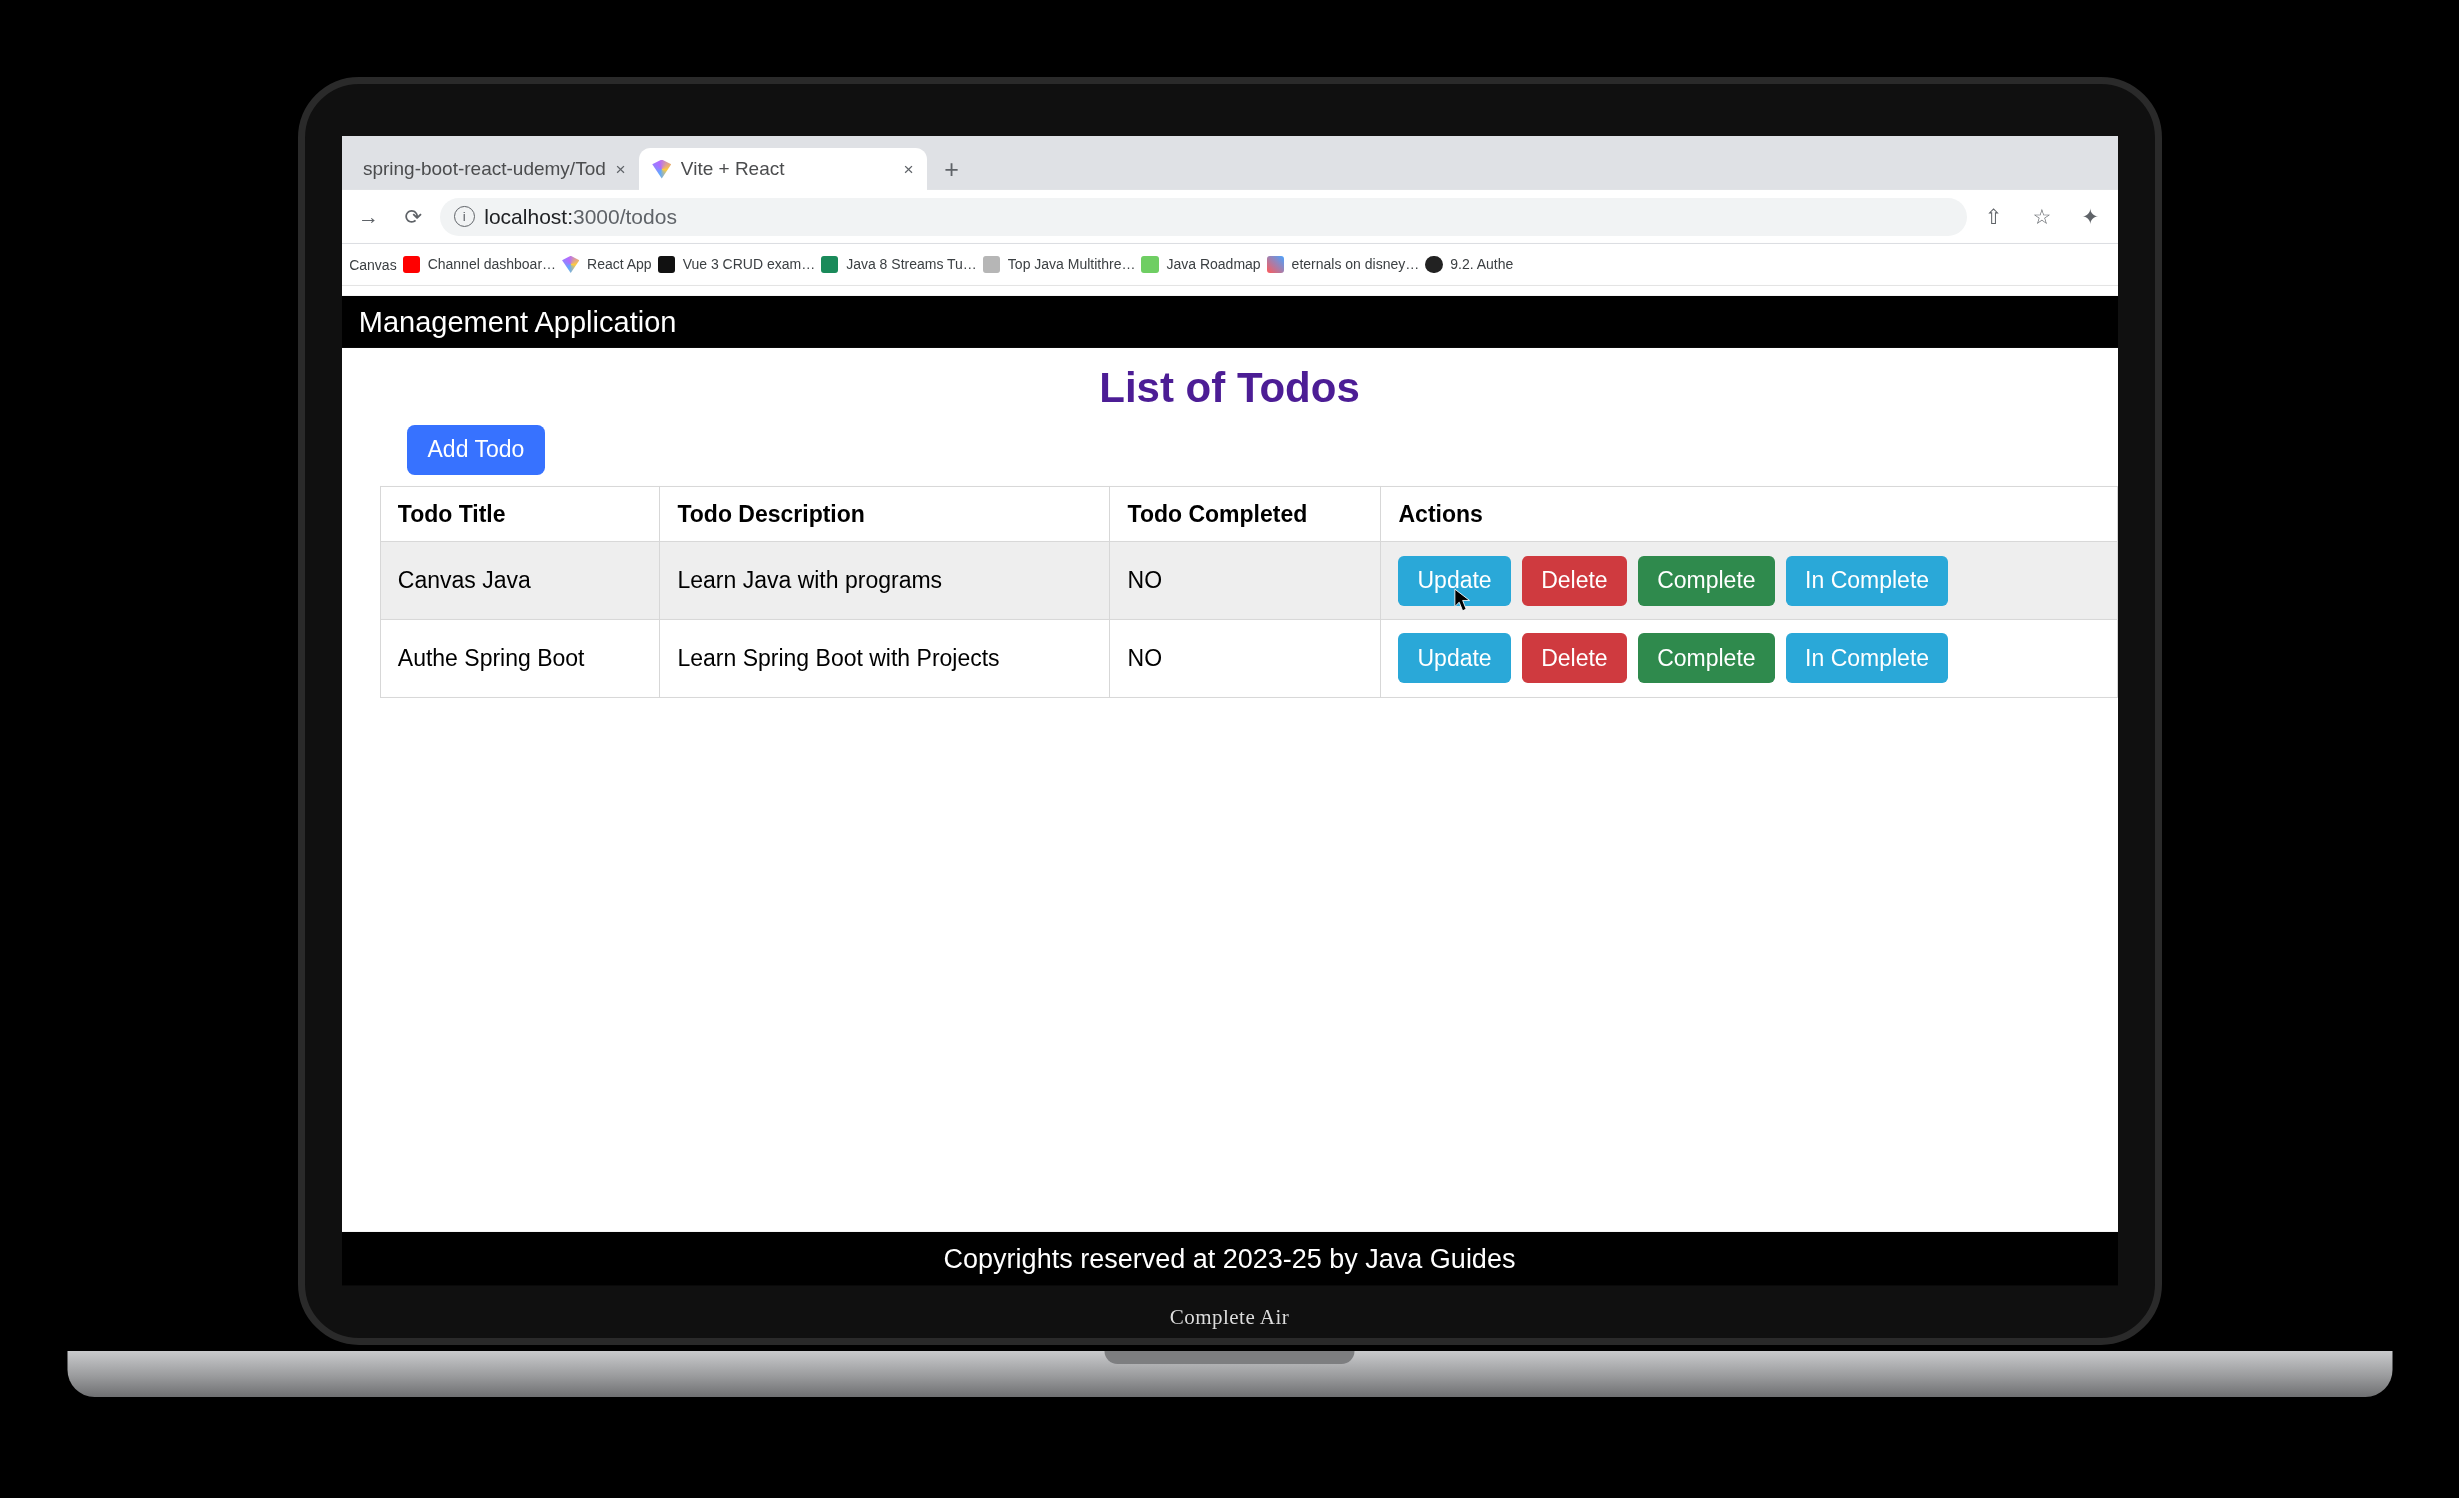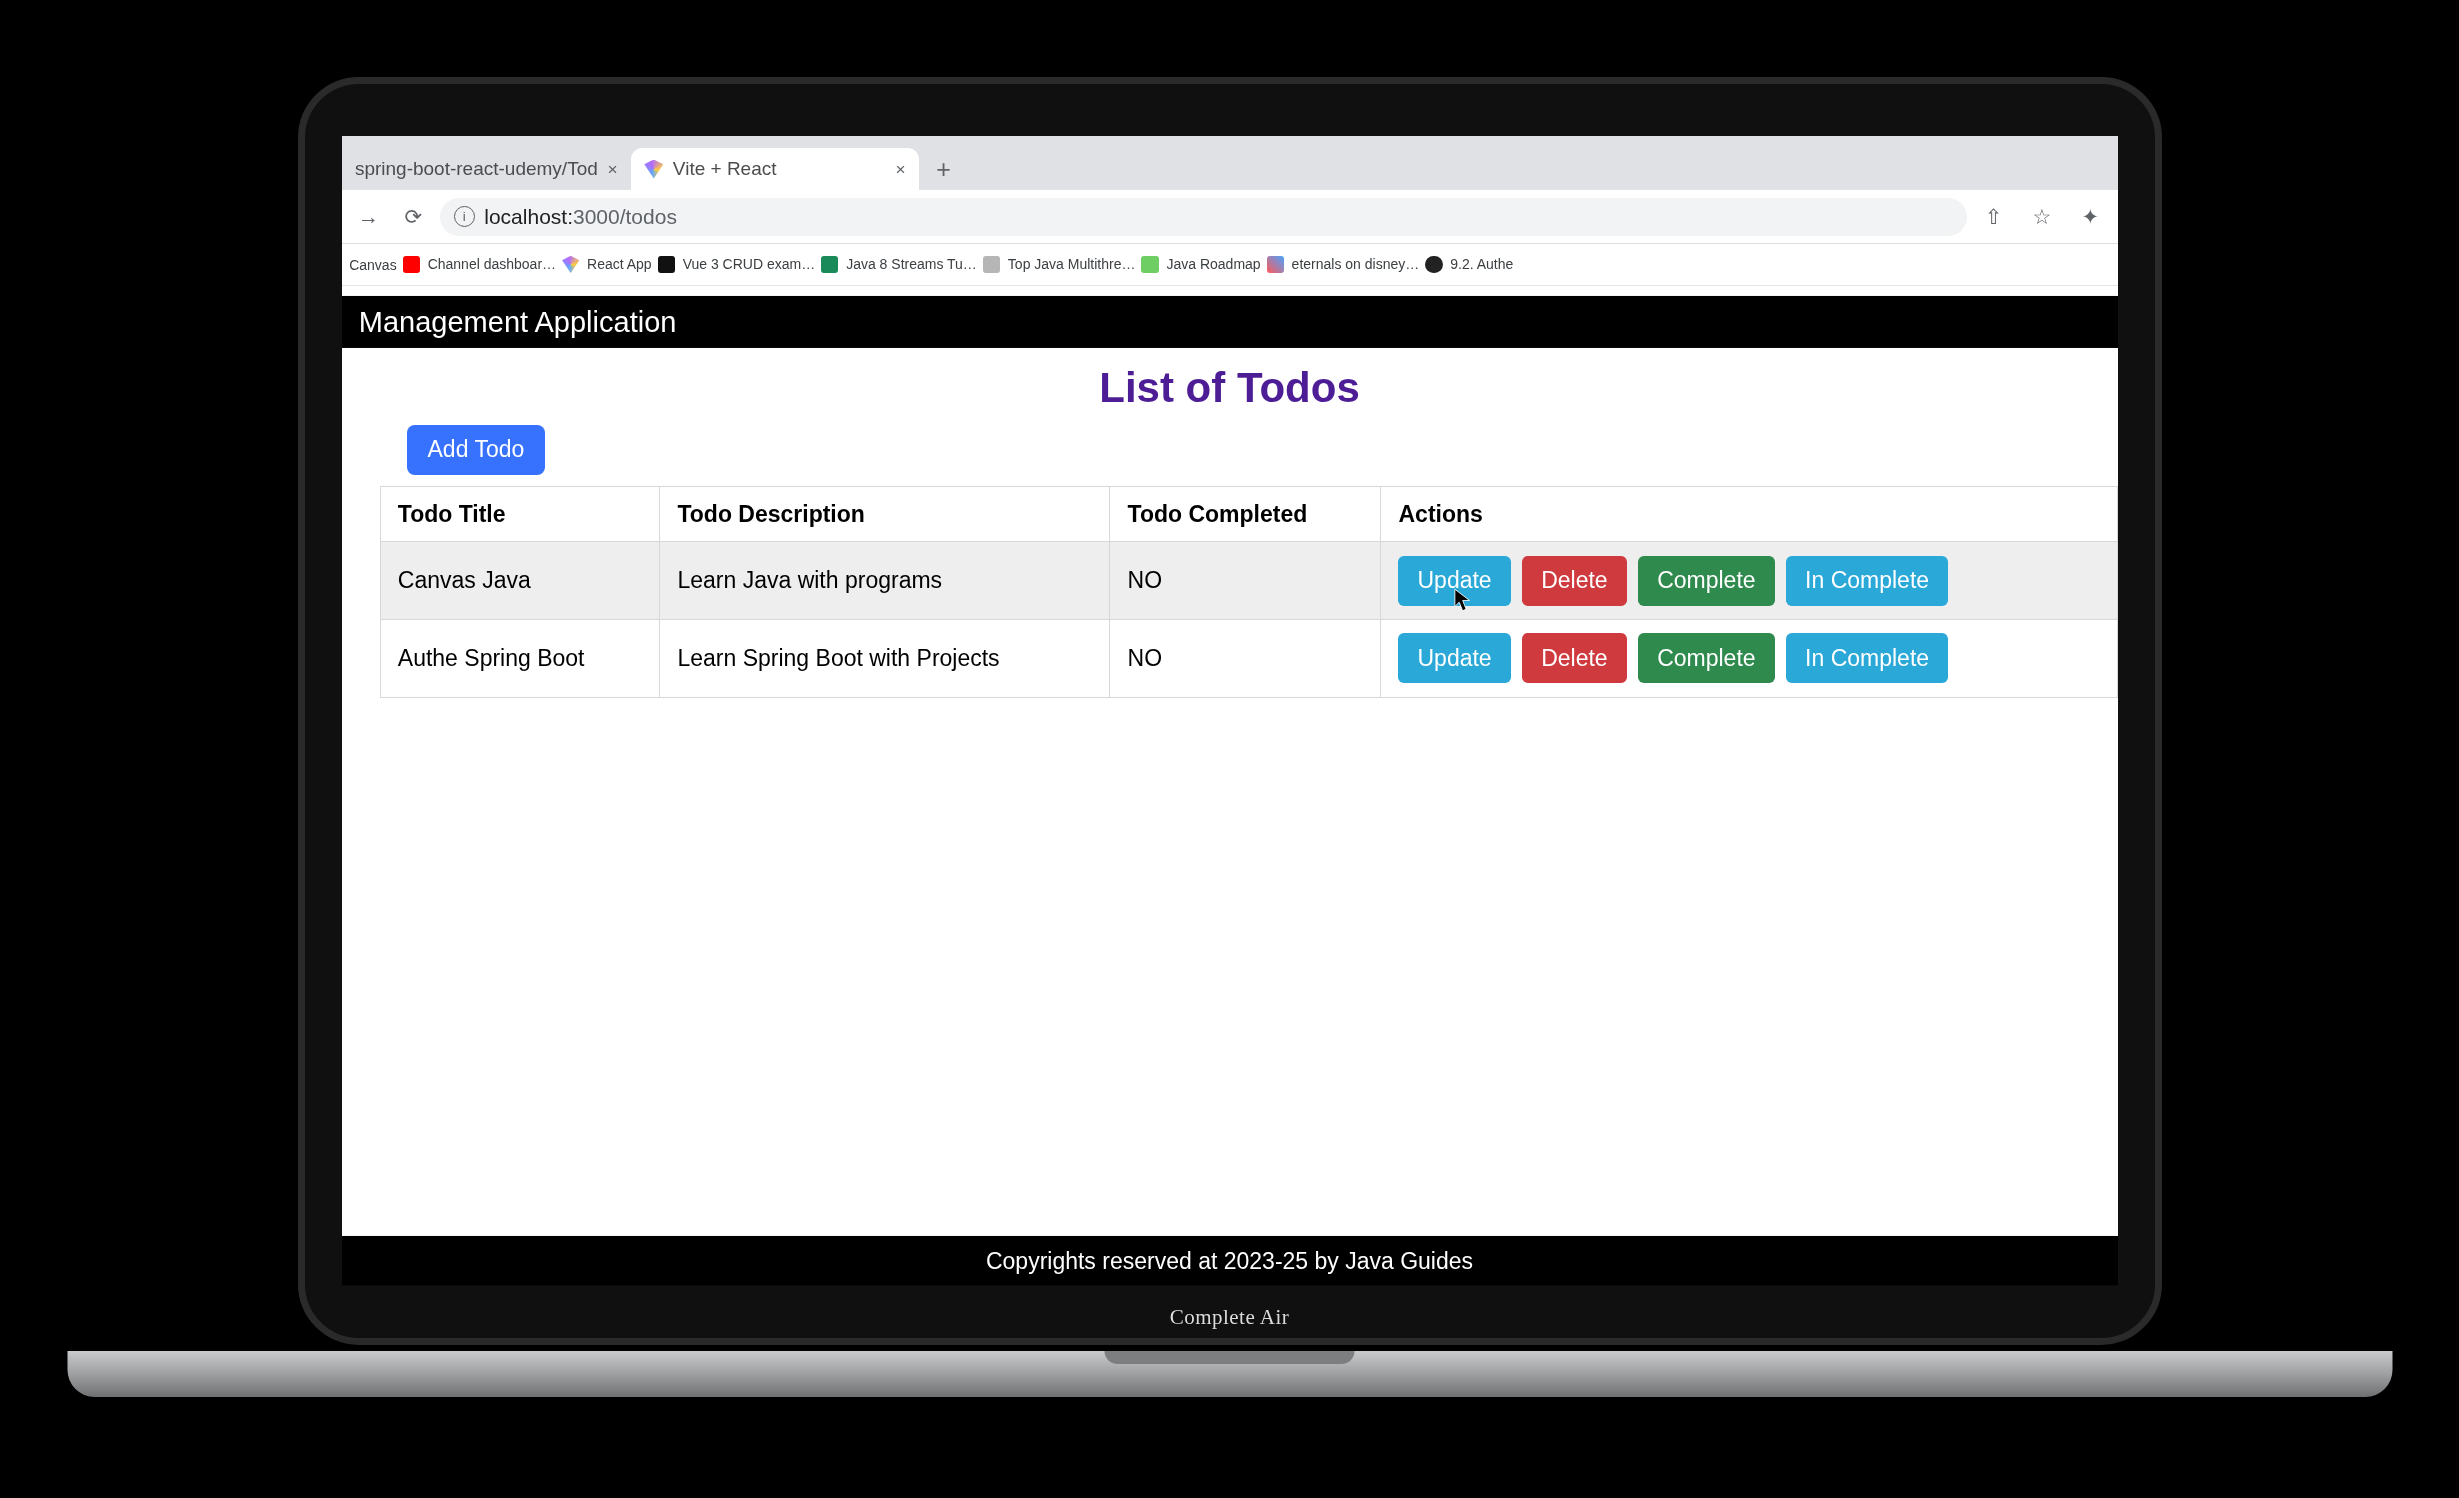--- a/index.html
+++ b/index.html
@@ -58,21 +58,21 @@
   
   .chrome {
     display: flex; flex-direction: column;
     width: 100%; height: 100%;
     background: #fff;
   }
   .tabstrip {
     display: flex; align-items: flex-end;
     height: 54px;
     background: #dfe1e5;
-    padding-left: 0;
+    padding-left: 8px;
   }
   .tab {
     display: flex; align-items: center;
     height: 42px;
     padding: 0 13.4px;
     font-size: 19px;
     color: #4b4c4e;
     gap: 9.6px;
     min-width: 288px;
     border-radius: 11.5px 11.5px 0 0;
@@ -190,21 +190,21 @@
     cursor: pointer;
   }
   .btn-info { background: #2aa8d8; }
   .btn-danger { background: #cf3a3f; }
   .btn-success { background: #2f8a4d; }
 
   .app-footer {
     background: #000;
     color: #fff;
     text-align: center;
-    font-size: 23px;
+    font-size: 27px;
     padding: 11.5px 0;
   }
 
   
   .cursor {
     position: absolute;
     width: 17.3px; height: 25px;
     pointer-events: none;
   }
   .cursor svg { width:100%; height:100%; }

